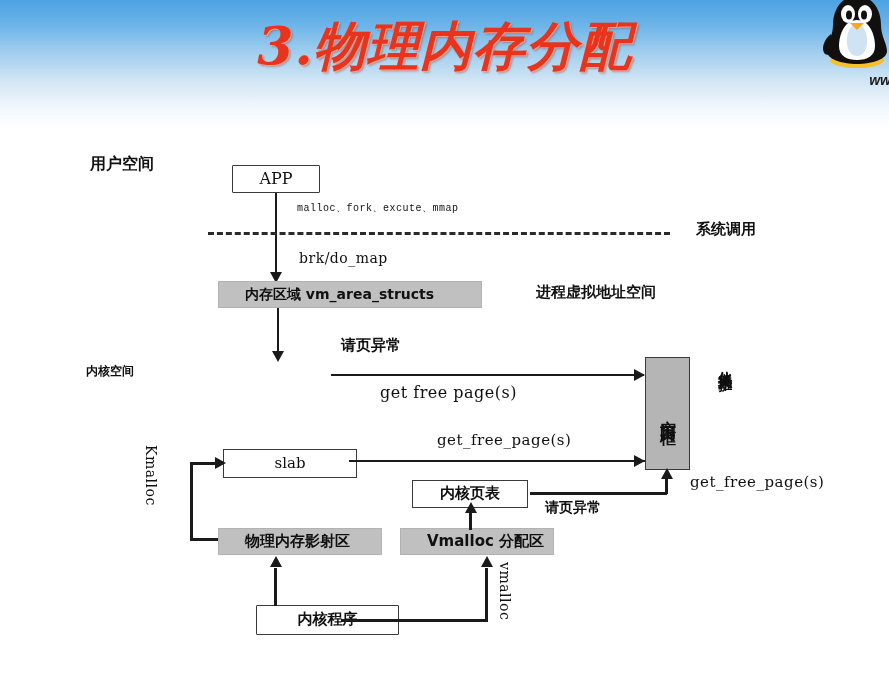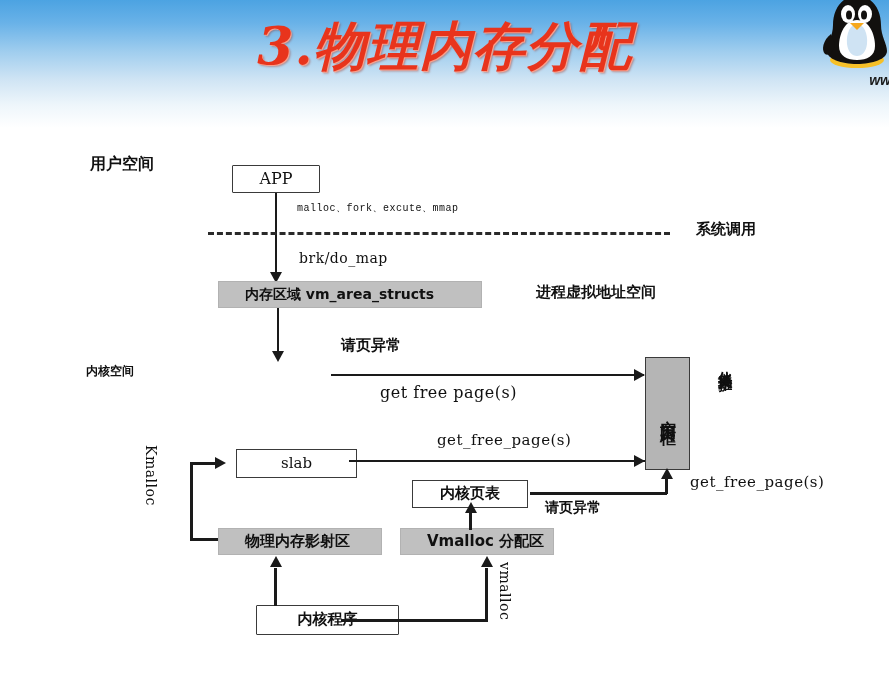--- a/index.html
+++ b/index.html
@@ -168,21 +168,21 @@
   <div class="ln h" style="left:331px; top:374px; width:313px;"></div>
   <div class="arrow right" style="left:634px; top:369px;"></div>
   <div class="lbl mono" style="left:380px; top:385px; font-size:16px;">get free page(s)</div>
 
   <div class="node grayframe vert" style="left:645px; top:357px; width:45px; height:113px; font-size:16px; font-family:'DejaVu Sans',sans-serif; font-weight:bold;">空闲页框</div>
 
   <div class="lbl cjk vstack" style="left:718px; top:360px; font-size:14px; height:110px;">伙伴关系维护</div>
 
   <div class="lbl mono rot90" style="left:158px; top:445px; font-size:14px;">Kmalloc</div>
 
-  <div class="node" style="left:236px; top:449px; width:121px; height:29px; font-family:'DejaVu Serif',serif; font-size:15px;">slab</div>
+  <div class="node" style="left:223px; top:449px; width:134px; height:29px; font-family:'DejaVu Serif',serif; font-size:15px;">slab</div>
 
   <div class="ln h" style="left:349px; top:460px; width:296px;"></div>
   <div class="arrow right" style="left:634px; top:455px;"></div>
   <div class="lbl mono" style="left:437px; top:433px; font-size:15px;">get_free_page(s)</div>
 
   <div class="ln thick.v" style="left:190px; top:462px; width:3px; height:78px;"></div>
   <div class="ln thick h" style="left:190px; top:538px; width:40px;"></div>
   <div class="ln thick h" style="left:190px; top:462px; width:28px;"></div>
   <div class="arrow right" style="left:215px; top:457px;"></div>
 

